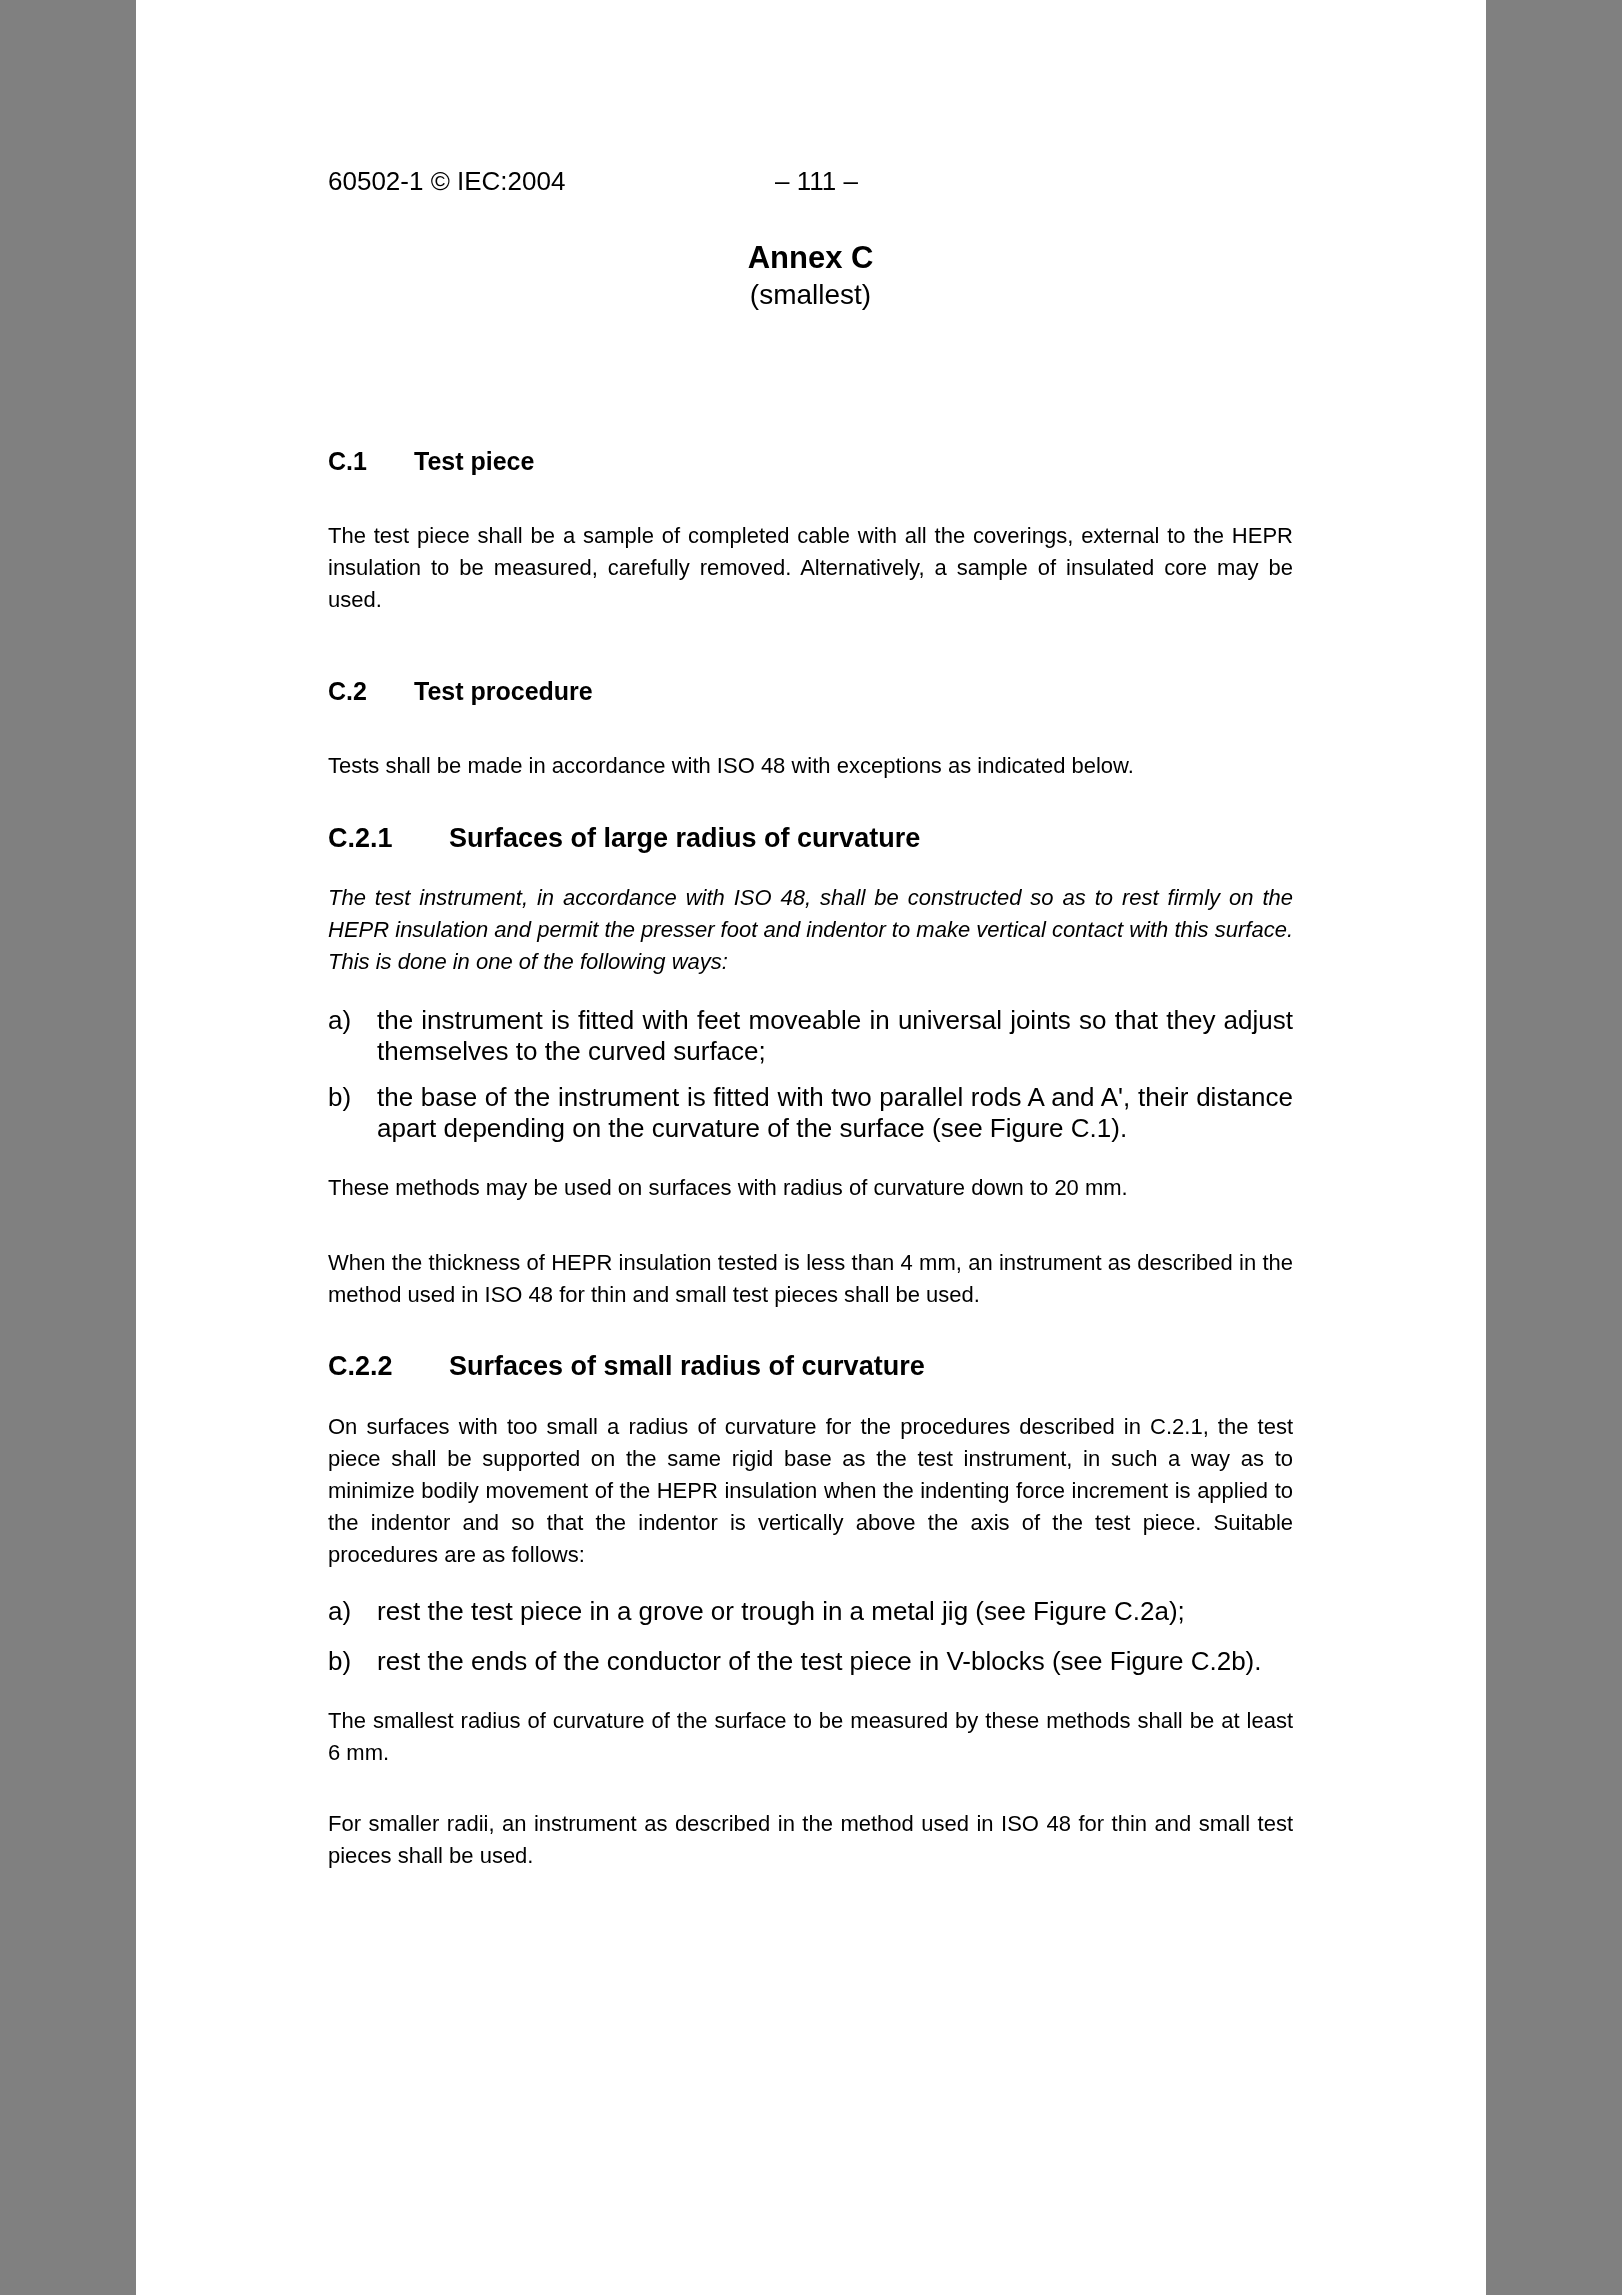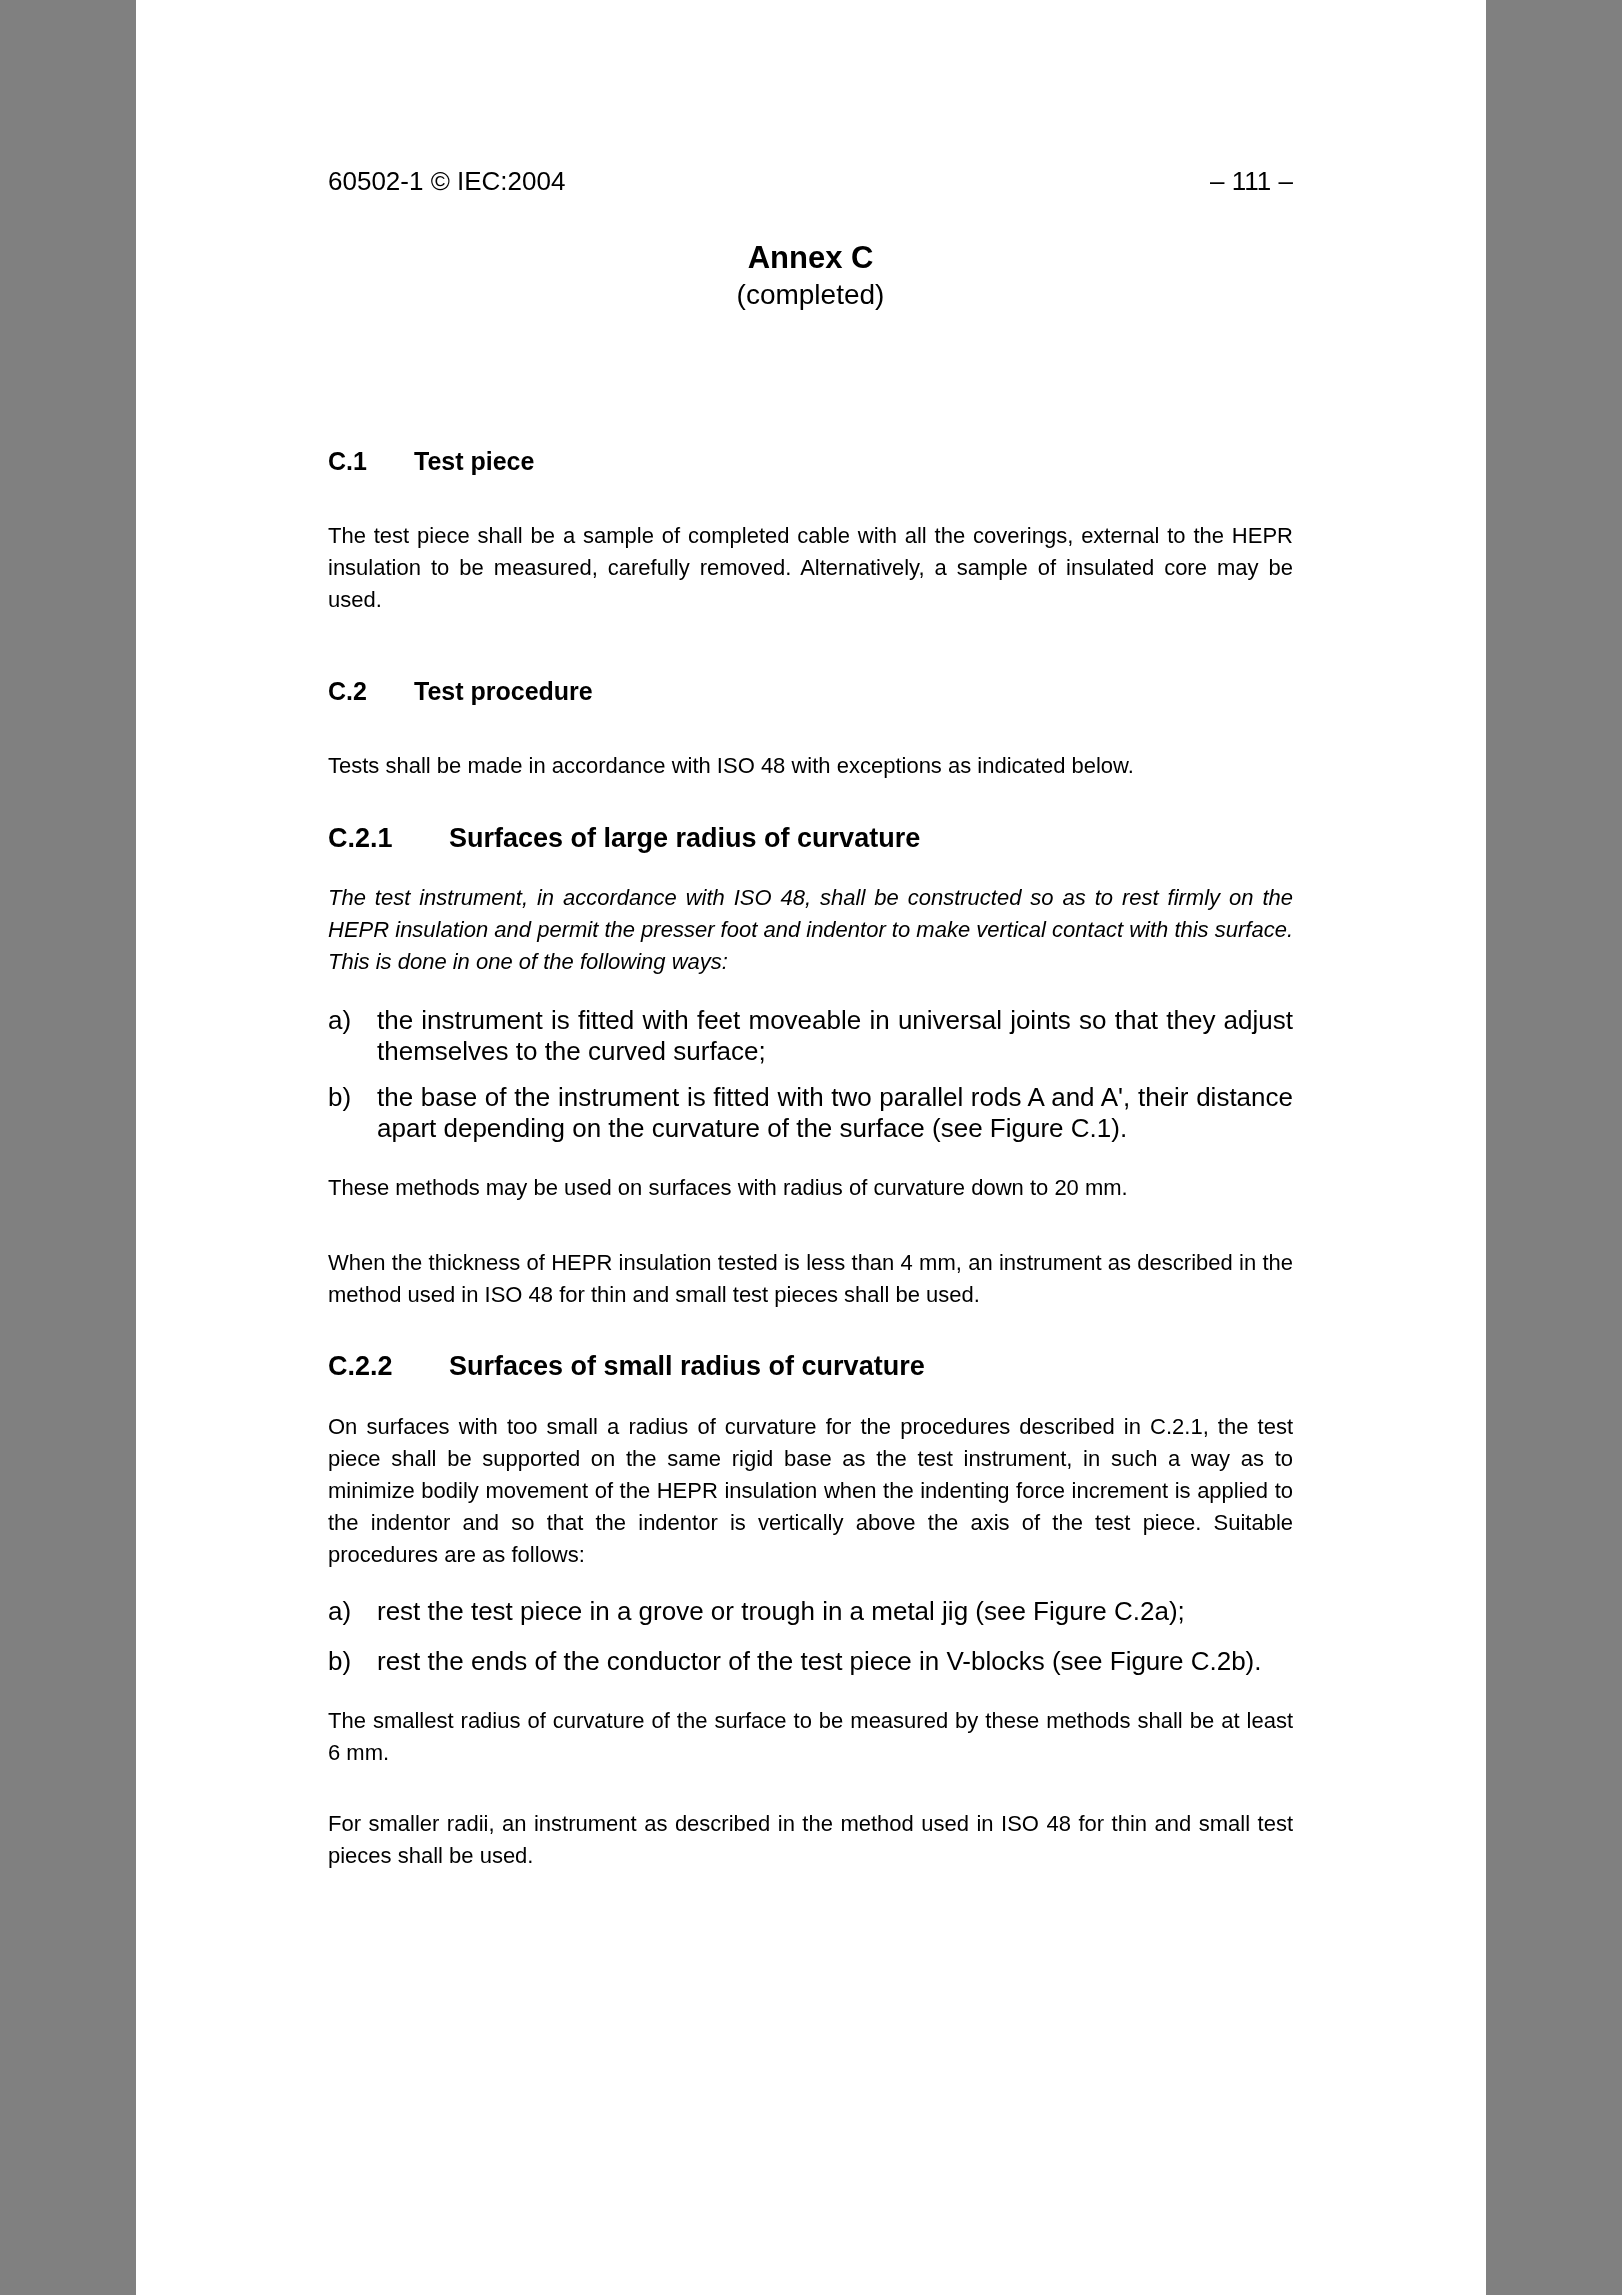--- a/index.html
+++ b/index.html
@@ -15,21 +15,21 @@
     padding: 166px 193px 8px 192px;
     overflow: hidden;
   }
   .header-row {
     position: relative;
     height: 31px;
     font-size: 26px;
     line-height: 31px;
   }
   .doc-ref { position: absolute; left: 0; top: 0; }
-  .page-no { position: absolute; left: 12px; right: 0; top: 0; text-align: right; }
+  .page-no { position: absolute; left: 12px; right: 0; top: 0; text-align: center; }
 
   .annex-label {
     margin-top: 42px;
     text-align: center;
     font-size: 31px;
     font-weight: bold;
     line-height: 37px;
   }
   .annex-status {
     text-align: center;
@@ -97,21 +97,21 @@
 <body>
 
 <div class="page">
 
   <div class="header-row">
     <span class="doc-ref">60502-1 © IEC:2004</span>
     <span class="page-no">– 111 –</span>
   </div>
 
   <div class="annex-label">Annex C</div>
-  <div class="annex-status">(completed)</div>
+  <div class="annex-status">(smallest)</div>
 
 
   <div class="h1 mt-c1">
     <span class="num">C.1</span>
     <span>Test piece</span>
   </div>
 
   <p class="body-text mt-para1">The test piece shall be a sample of completed cable with all the coverings, external to the HEPR insulation to be measured, carefully removed. Alternatively, a sample of insulated core may be used.</p>
 
   <div class="h1 mt-c2">

